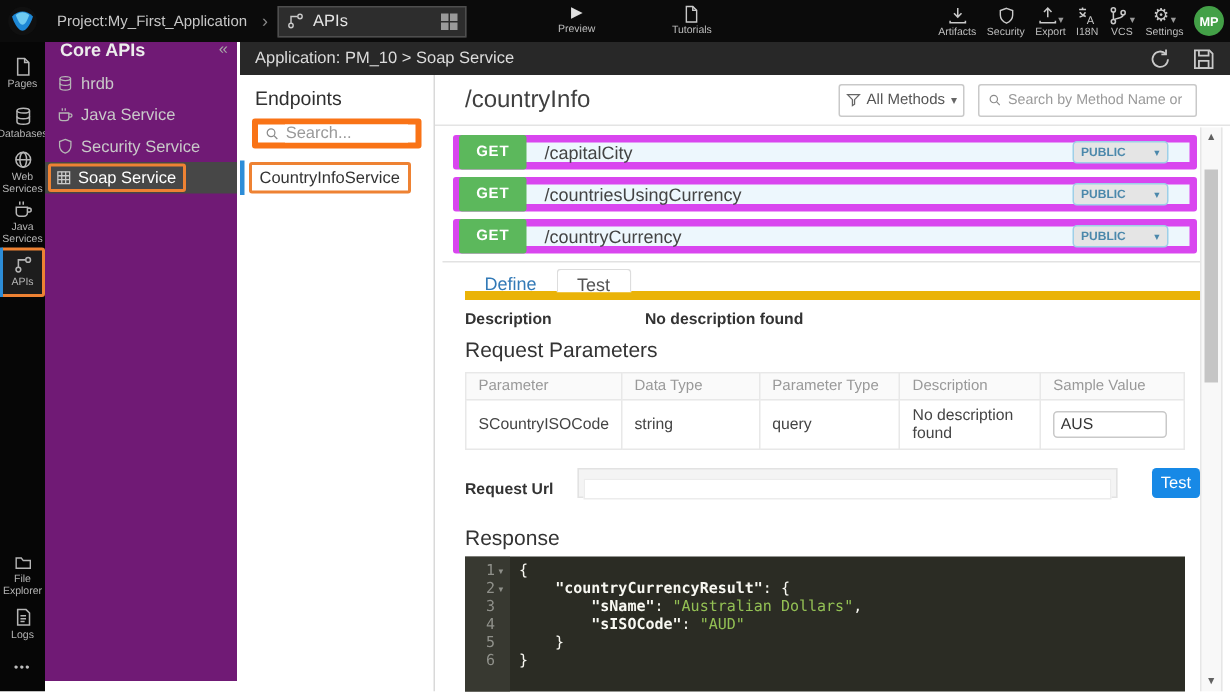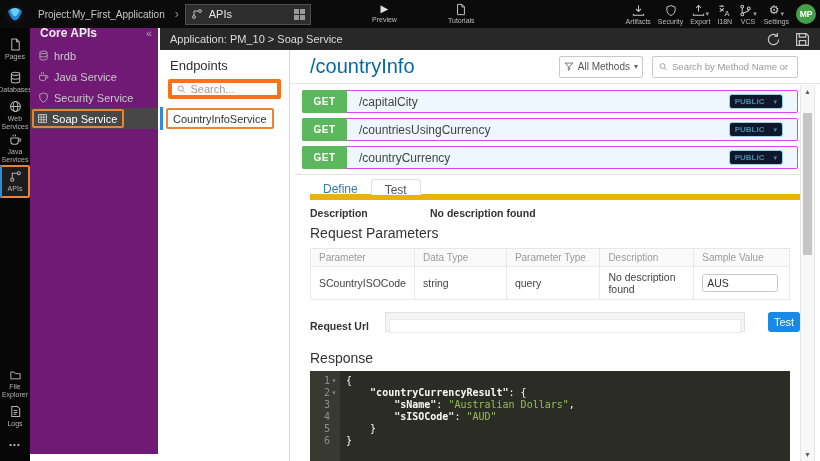--- a/index.html
+++ b/index.html
@@ -54,32 +54,32 @@
   .ep-search { margin:2px 8px 0 8px; height:20px; border:4px solid #f97316; border-radius:2px; display:flex; align-items:center; gap:4px; padding:0 5px; }
   .ep-search input { border:none; outline:none; width:100%; font-size:11px; color:#555; font-family:inherit; }
   .ep-search input::placeholder { color:#9a9a9a; }
   .ep-item { position:relative; margin-top:9px; height:21px; display:flex; align-items:center; }
   .ep-item::before { content:""; position:absolute; left:0; top:-1px; width:3px; height:23px; background:#2d8dd8; }
   .ep-sel-box { margin-left:6px; border:2px solid #ee8233; border-radius:2px; padding:0 5px; height:21px; display:flex; align-items:center; font-size:11px; color:#333; background:#fff; }
 
   
   .main { position:absolute; left:290px; top:50px; width:530px; height:411px; background:#fff; }
   .main-header { height:34px; border-bottom:1px solid #e4e4e4; display:flex; align-items:center; padding:0 22px 0 20px; gap:9px; }
-  .svc-title { font-size:20px; color:#0369a1; flex:1; }
+  .svc-title { font-size:16px; color:#404040; flex:1; }
   .methods-dd { height:22px; border:1px solid #c9c9c9; border-radius:2px; background:#fff; display:flex; align-items:center; gap:4px; padding:0 4px; font-size:10px; color:#555; white-space:nowrap; }
   .dd-caret { font-size:8px; color:#666; }
   .method-search { width:146px; height:22px; border:1px solid #c9c9c9; border-radius:2px; display:flex; align-items:center; gap:4px; padding:0 6px; }
   .method-search input { border:none; outline:none; width:100%; font-size:9.5px; color:#555; font-family:inherit; }
   .method-search input::placeholder { color:#9a9a9a; }
 
   .ep-list { padding:6px 22px 0 12px; }
-  .ep-row { height:23px; background:#edf7fd; border:1px solid #d946ef; border-radius:2px; display:flex; align-items:center; margin-bottom:5px; }
+  .ep-row { height:23px; background:#edf7fd; border:5px solid #d946ef; border-radius:2px; display:flex; align-items:center; margin-bottom:5px; }
   .get-badge { width:45px; height:23px; margin:-1px 0 0 -1px; background:#5cb85c; border-radius:2px; color:#fff; font-size:10px; font-weight:bold; letter-spacing:.5px; display:flex; align-items:center; justify-content:center; }
   .ep-path { margin-left:12px; font-size:12px; color:#444;text-align:center; }
-  .public-btn { margin-left:auto; margin-right:14px; height:15px; border:1px solid #9ecfe8; border-radius:3px; background:#0f172a; display:flex; align-items:center; gap:9px; padding:0 5px; font-size:8px; font-weight:bold; color:#4b88ab; }
+  .public-btn { margin-left:auto; margin-right:14px; height:15px; border:1px solid #9ecfe8; border-radius:3px; background:#e5e5e5; display:flex; align-items:center; gap:19px; padding:0 5px; font-size:8px; font-weight:bold; color:#4b88ab; }
   .public-btn .dd-caret { font-size:7px; color:#4b88ab; }
   .section-divider { border-bottom:1px solid #e2e2e2; margin:1px 15px 0 5px; }
 
   .tabs { display:flex; margin:4px 20px 0 20px; border-bottom:6px solid #eab308; height:21px; }
   .tab { font-size:12px; padding:3px 13px; }
   .tab.inactive { color:#337ab7; }
   .tab.active { color:#555; background:#fff; border:1px solid #ddd; border-bottom:1px solid #fff; border-radius:3px 3px 0 0; margin-bottom:-1px; }
 
   .desc-row { display:flex; margin:7px 20px 0 20px; }
   .desc-label { font-size:10.5px; font-weight:bold; color:#333; width:120px; }

